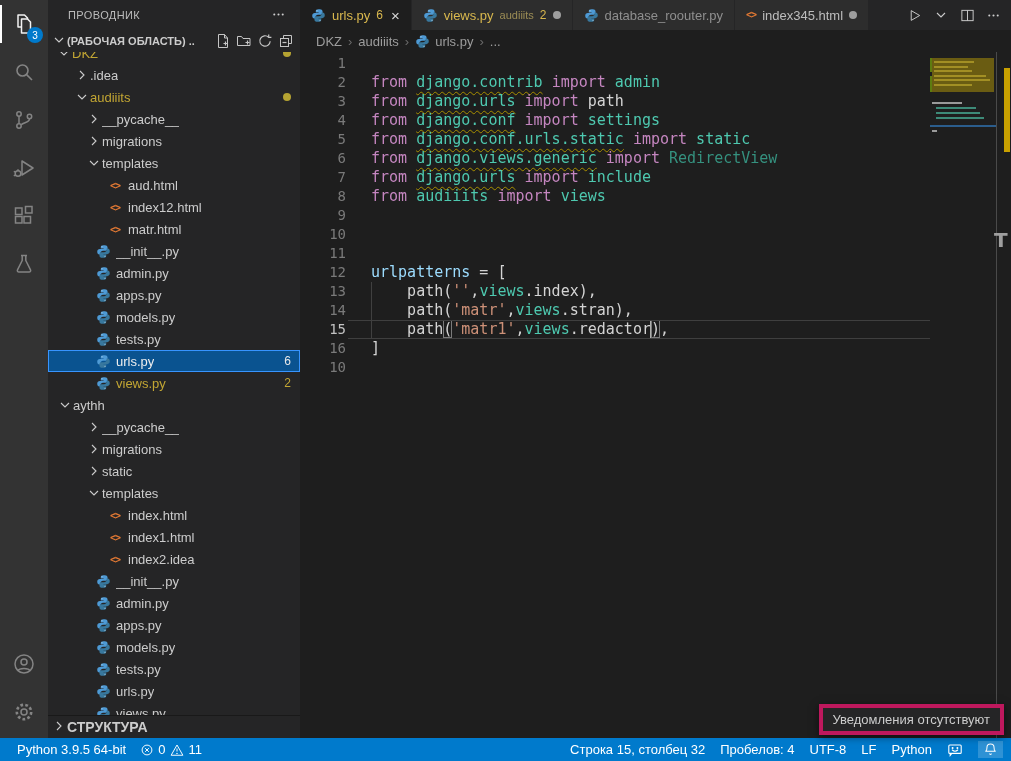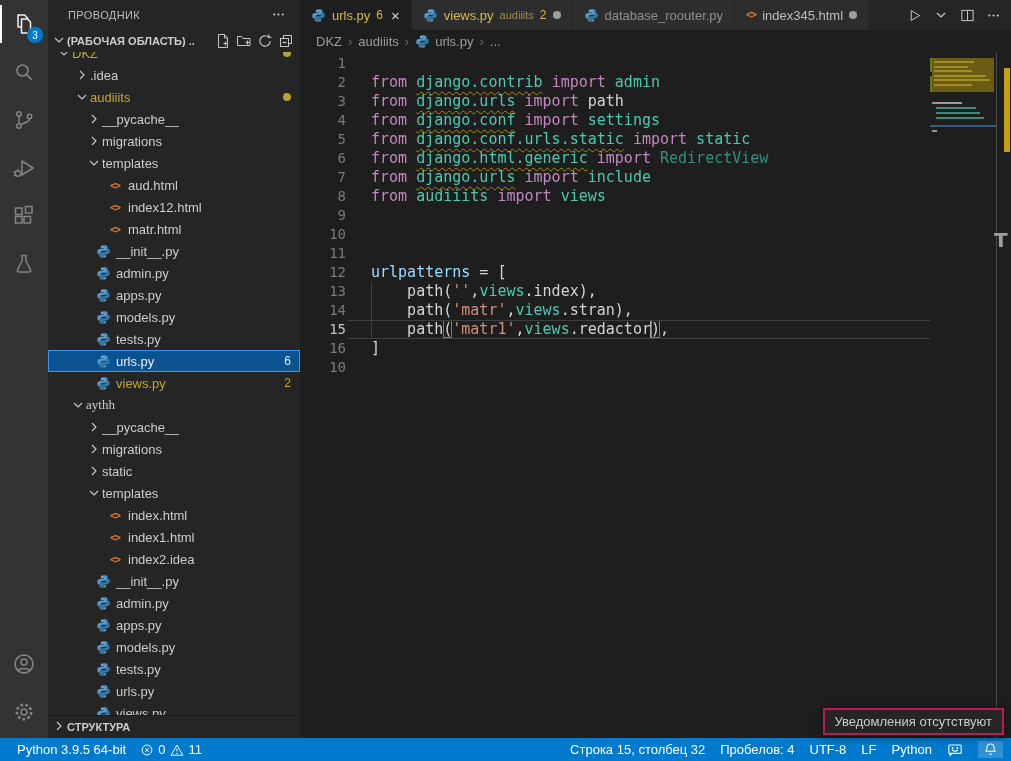--- a/index.html
+++ b/index.html
@@ -28,21 +28,21 @@
   .tree-row.selected{background:#0a5390;outline:1px solid #3794ff;outline-offset:-1px;}
   .tree-row.selected .tree-label{color:#eeeeee;}
   .tree-row.warn > .tree-label{color:#c2a633;}
   .tree-chevron{width:16px;flex:none;display:flex;justify-content:center;}
   .file-pad{width:9px;flex:none;}
   .tree-icon{width:16px;flex:none;margin-right:5px;display:flex;justify-content:center;}
   .tree-label{white-space:nowrap;overflow:hidden;}
   .tree-dot{margin-left:auto;width:8px;height:8px;border-radius:50%;background:#b5a332;flex:none;}
   .tree-badge{margin-left:auto;font-size:12px;color:#e8e8e8;}
   .tree-badge.bwarn{color:#c2a633;}
-  .outline-row{height:22px;display:flex;align-items:center;font-size:11px;font-weight:bold;color:#cccccc;
+  .outline-row{height:22px;display:flex;align-items:center;font-size:14px;font-weight:bold;color:#cccccc;
                border-top:1px solid #191919;padding-left:3px;flex:none;background:#252526;cursor:pointer;}
   .html-glyph{font-family:"DejaVu Sans Mono",monospace;font-size:10px;font-weight:bold;color:#e37933;letter-spacing:-1px;}
 
   
   .main{position:absolute;left:300px;right:0;top:0;bottom:23px;background:#1e1e1e;}
   .tabbar{height:30px;background:#252526;display:flex;align-items:stretch;}
   .tab{display:flex;align-items:center;gap:6px;padding:0 11px;background:#2d2d2d;border-right:1px solid #252526;
        font-size:13px;color:#8f8f8f;cursor:pointer;white-space:nowrap;}
   .tab.active{background:#1e1e1e;}
   .tab.warn .tab-label{color:#d9b84e;}
@@ -85,21 +85,21 @@
 
   
   .statusbar{position:absolute;left:0;right:0;bottom:0;height:23px;background:#007acc;color:#ffffff;
              display:flex;align-items:center;font-size:13px;z-index:6;}
   .sb-left{display:flex;align-items:center;gap:14px;padding-left:17px;}
   .sb-right{margin-left:auto;display:flex;align-items:center;gap:15px;padding-right:8px;}
   .st-item{display:flex;align-items:center;gap:5px;cursor:pointer;white-space:nowrap;}
   .st-item.hl{background:rgba(255,255,255,.18);padding:1px 5px;}
   .prob-group{display:flex;align-items:center;gap:4px;}
 
-  .tooltip{position:absolute;right:7px;bottom:26px;background:#252526;border:2px solid #be185d;color:#cccccc;
+  .tooltip{position:absolute;right:7px;bottom:26px;background:#252526;border:4px solid #be185d;color:#cccccc;
            font-size:13px;padding:4px 10px;white-space:nowrap;box-shadow:0 2px 8px rgba(0,0,0,.5);z-index:7;}
 </style>
 </head>
 <body>
 
 <div class="activity-bar">
   <div class="ab-top">
       <div class="ab-item active">
         <span class="icon">
           <svg width="24" height="24" viewBox="0 0 24 24" fill="none" stroke="#f2f2f2" stroke-width="1.5" stroke-linejoin="round">
@@ -373,21 +373,21 @@
           <svg width="15" height="15" viewBox="0 0 16 16">
             <path d="M8 1.3c-2.3 0-2.9 1-2.9 2.2v1.2h3v.5H4c-1.5 0-2.7 1.1-2.7 3 0 1.6.8 2.9 2.3 2.9h1.2V9.5c0-1.4 1.2-2.4 2.6-2.4h2.9c1.2 0 2-.8 2-2V3.5c0-1.4-1.3-2.2-2.8-2.2z" fill="#4e9ad5"></path>
             <path d="M8 14.7c2.3 0 2.9-1 2.9-2.2v-1.2h-3v-.5H12c1.5 0 2.7-1.1 2.7-3 0-1.6-.8-2.9-2.3-2.9h-1.2v1.6c0 1.4-1.2 2.4-2.6 2.4H5.7c-1.2 0-2 .8-2 2v1.6c0 1.4 1.3 2.2 2.8 2.2z" fill="#38789e"></path>
             <circle cx="6.4" cy="2.9" r=".55" fill="#d6e9f5"></circle>
             <circle cx="9.6" cy="13.1" r=".55" fill="#d6e9f5"></circle>
           </svg>
         </span>
         <span class="tree-label">views.py</span>
         <span class="tree-badge bwarn">2</span>
       </div>
-      <div class="tree-row" style="padding-left: 22px; font-family: Liberation Serif, serif;">
+      <div class="tree-row" style="padding-left: 9px;">
         <span class="tree-chevron">
           <svg width="16" height="16" viewBox="0 0 16 16" fill="none" stroke="#cccccc" stroke-width="1.1">
             <path d="M4 6l4 4 4-4"></path>
           </svg>
         </span>
         <span class="tree-label">aythh</span>
       </div>
       <div class="tree-row" style="padding-left: 38px;">
         <span class="tree-chevron">
           <svg width="16" height="16" viewBox="0 0 16 16" fill="none" stroke="#cccccc" stroke-width="1.1">
@@ -649,21 +649,21 @@
         <div class="line">
           <span class="num">4</span>
           <span class="codeline"><span class="tk-kw">from </span><span class="tk-modw">django.conf</span><span class="tk-pl"> </span><span class="tk-kw">import</span><span class="tk-mod"> settings</span></span>
         </div>
         <div class="line">
           <span class="num">5</span>
           <span class="codeline"><span class="tk-kw">from </span><span class="tk-modw">django.conf.urls.static</span><span class="tk-pl"> </span><span class="tk-kw">import</span><span class="tk-mod"> static</span></span>
         </div>
         <div class="line">
           <span class="num">6</span>
-          <span class="codeline"><span class="tk-kw">from </span><span class="tk-modw">django.html.generic</span><span class="tk-pl"> </span><span class="tk-kw">import</span><span class="tk-dim"> RedirectView</span></span>
+          <span class="codeline"><span class="tk-kw">from </span><span class="tk-modw">django.views.generic</span><span class="tk-pl"> </span><span class="tk-kw">import</span><span class="tk-dim"> RedirectView</span></span>
         </div>
         <div class="line">
           <span class="num">7</span>
           <span class="codeline"><span class="tk-kw">from </span><span class="tk-modw">django.urls</span><span class="tk-pl"> </span><span class="tk-kw">import</span><span class="tk-mod"> include</span></span>
         </div>
         <div class="line">
           <span class="num">8</span>
           <span class="codeline"><span class="tk-kw">from </span><span class="tk-mod">audiiits</span><span class="tk-pl"> </span><span class="tk-kw">import</span><span class="tk-mod"> views</span></span>
         </div>
         <div class="line">

